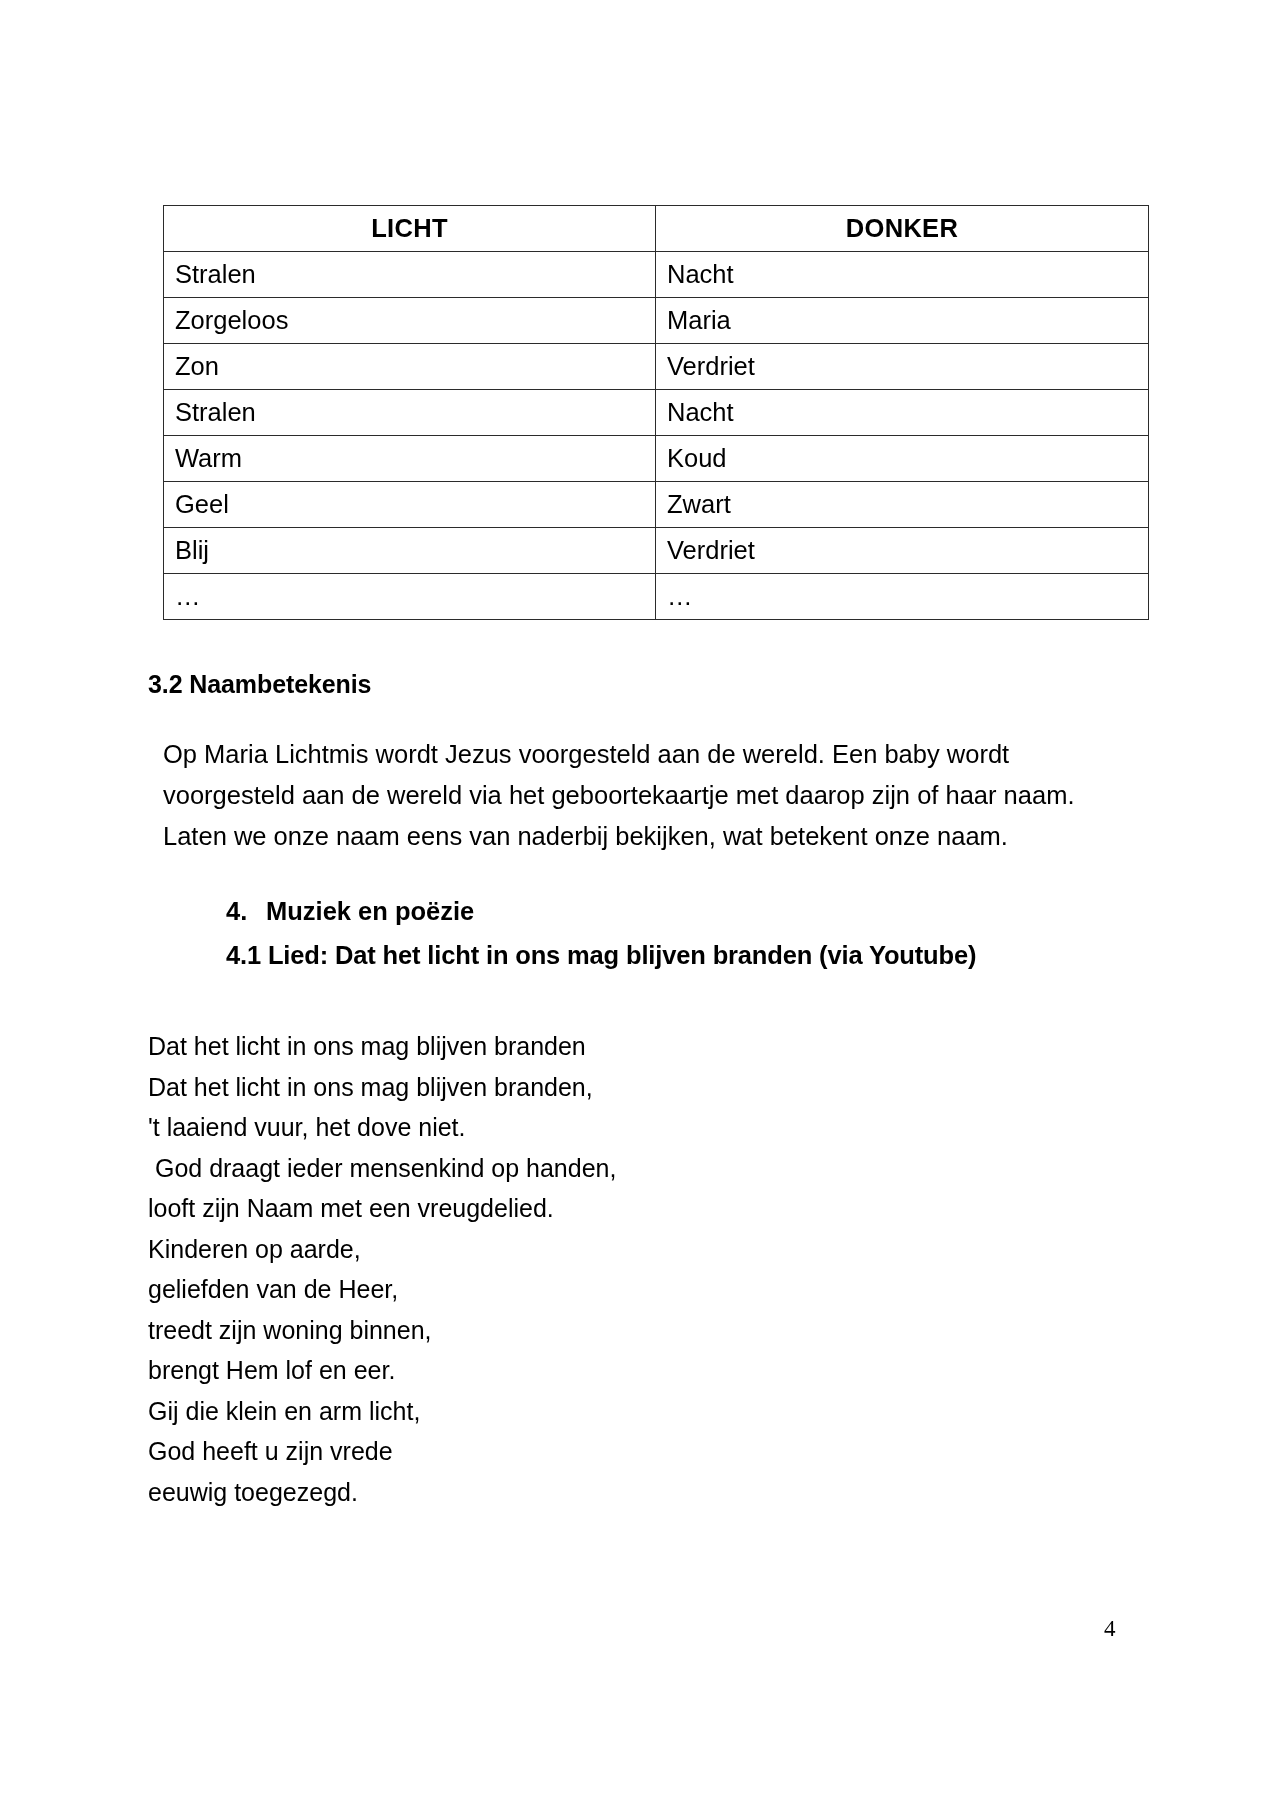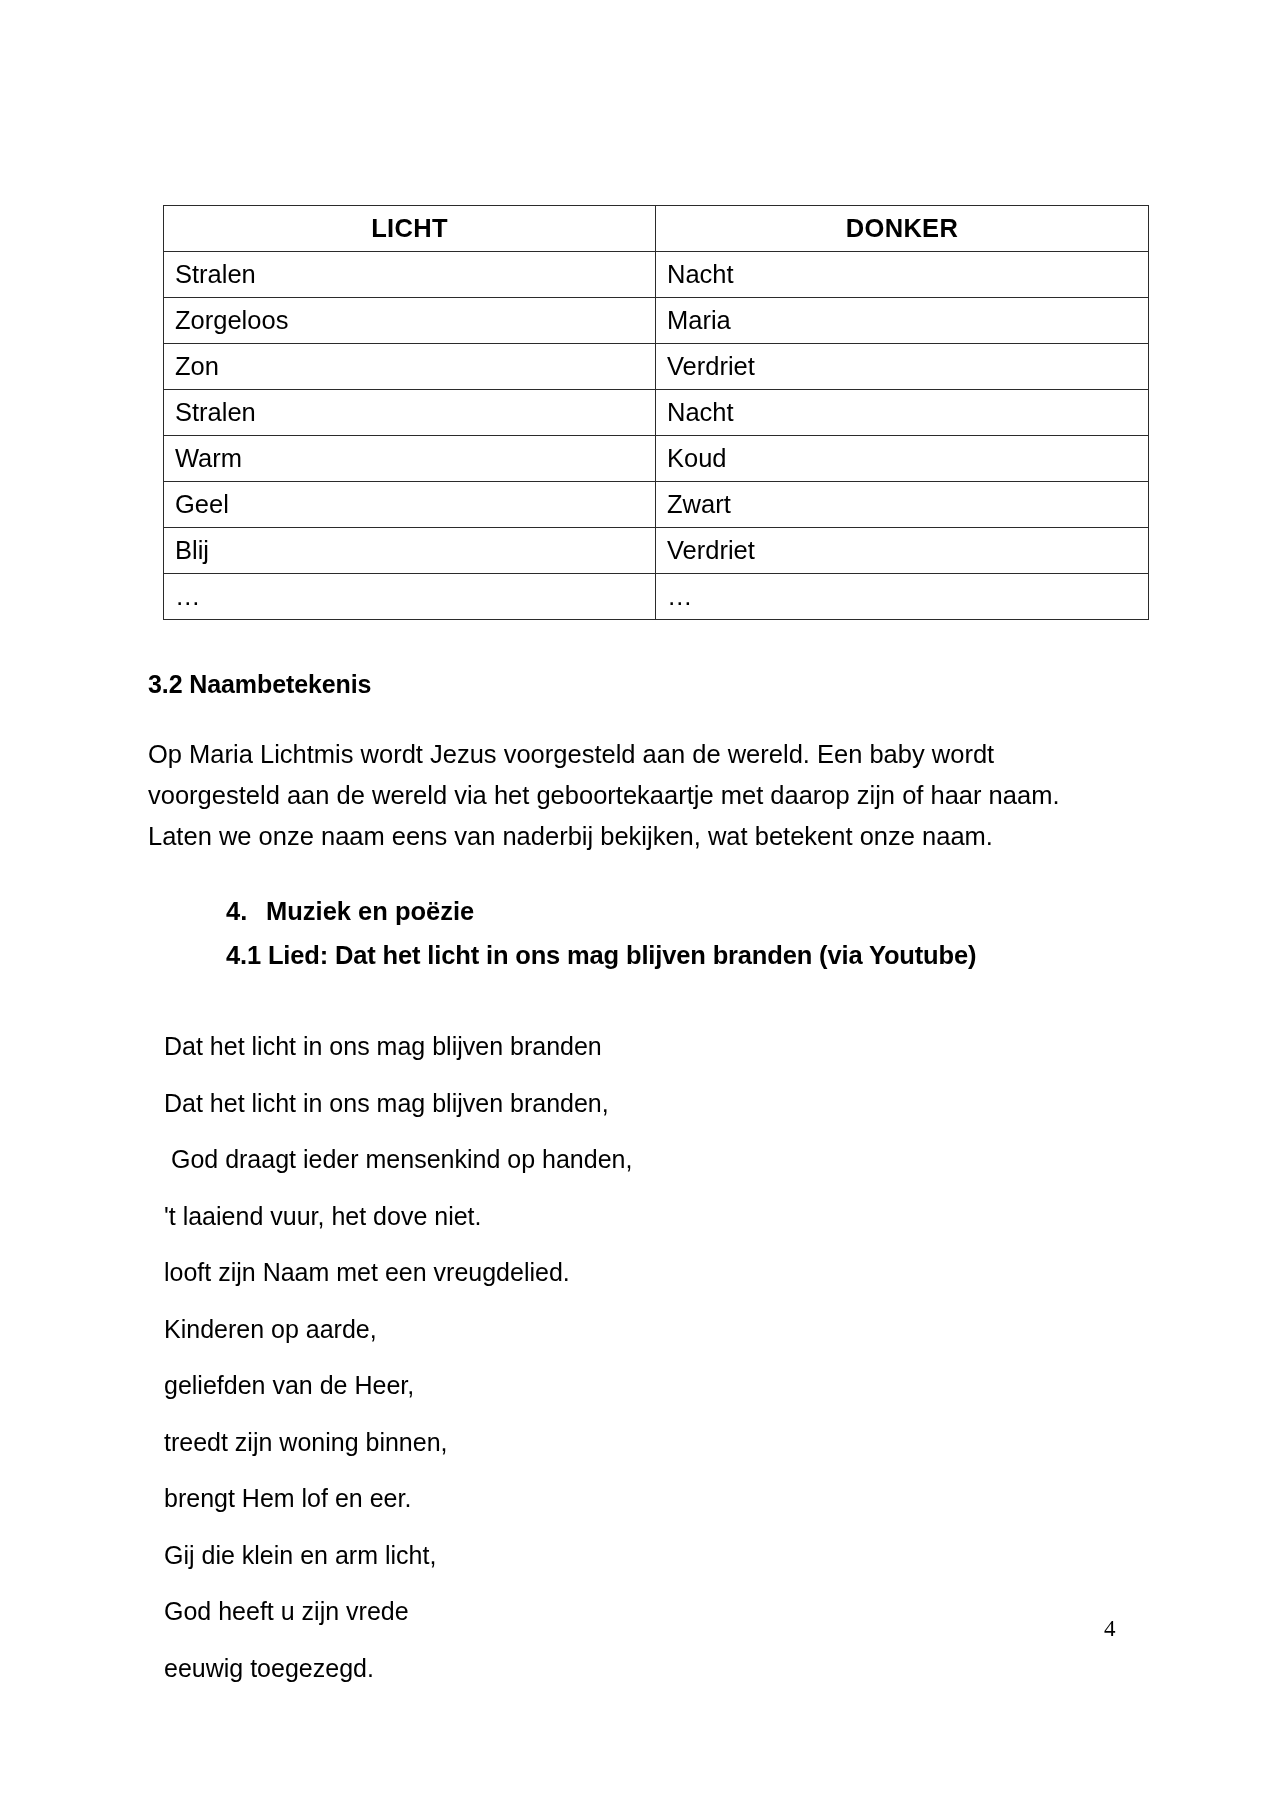--- a/index.html
+++ b/index.html
@@ -64,21 +64,21 @@
   .h-sub {
     font-size: 25px;
     font-weight: bold;
     margin: 48px 0 32px 0;
     line-height: 1.35;
     letter-spacing: -0.1px;
   }
   .para {
     font-size: 25.5px;
     line-height: 1.62;
-    margin: 0;
+    margin: 15px;
     text-align: left;
     width: 960px;
   }
 
   .h-num {
     font-size: 25.5px;
     font-weight: bold;
     margin: 34px 0 0 0;
     line-height: 1.5;
     padding-left: 78px;
@@ -104,21 +104,21 @@
   }
 
   
   .lyrics {
     margin-top: 52px;
     font-size: 25px;
     line-height: 1.62;
   }
   .lyrics .line {
     white-space: pre;
-    margin: 16px;
+    margin: 0;
   }
 
   
   .page-number {
     position: absolute;
     left: 1104px;
     top: 1617px;
     font-size: 23px;
     line-height: 1;
     font-family: "Liberation Serif", serif;
@@ -185,22 +185,22 @@
     <div class="h-num">
       <span class="marker">4.</span>
       <span class="htext">Muziek en poëzie</span>
     </div>
 
     <div class="h-num2">4.1 Lied: Dat het licht in ons mag blijven branden (via Youtube)</div>
 
     <div class="lyrics">
       <div class="line">Dat het licht in ons mag blijven branden</div>
       <div class="line">Dat het licht in ons mag blijven branden,</div>
+      <div class="line">'t laaiend vuur, het dove niet.</div>
       <div class="line"> God draagt ieder mensenkind op handen,</div>
-      <div class="line">'t laaiend vuur, het dove niet.</div>
       <div class="line">looft zijn Naam met een vreugdelied.</div>
       <div class="line">Kinderen op aarde,</div>
       <div class="line">geliefden van de Heer,</div>
       <div class="line">treedt zijn woning binnen,</div>
       <div class="line">brengt Hem lof en eer.</div>
       <div class="line">Gij die klein en arm licht,</div>
       <div class="line">God heeft u zijn vrede</div>
       <div class="line">eeuwig toegezegd.</div>
     </div>
 

